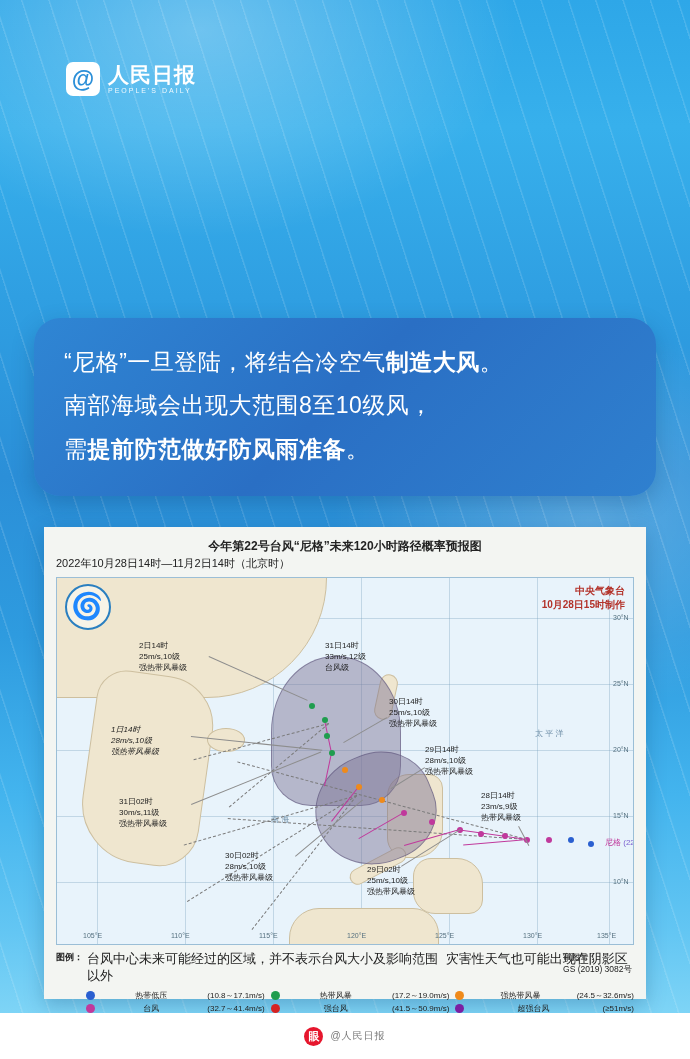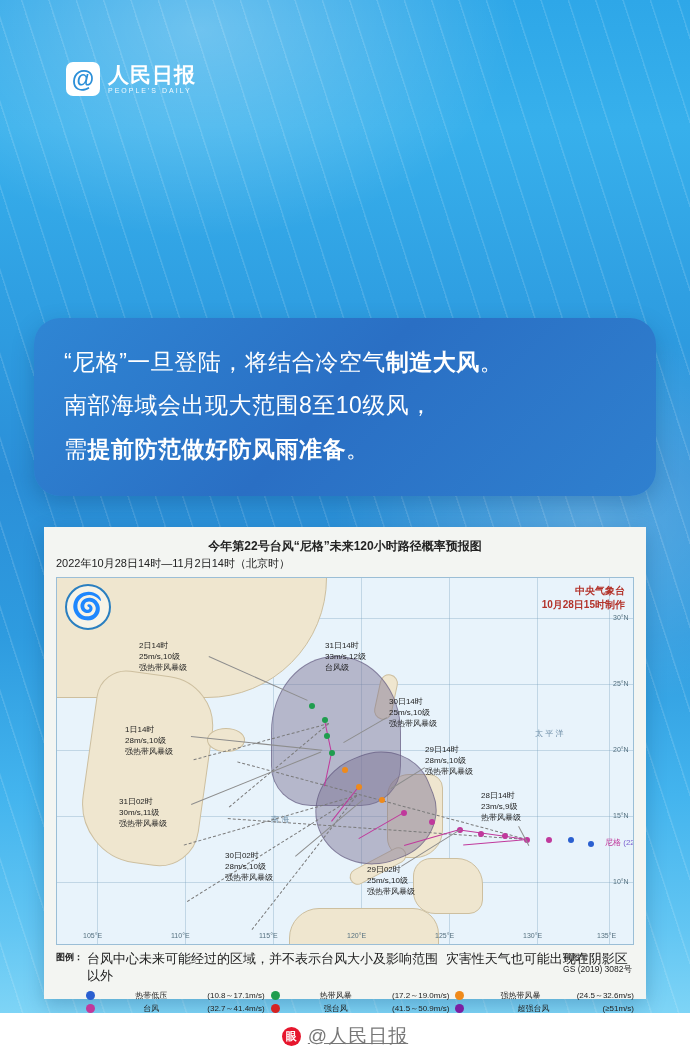--- a/index.html
+++ b/index.html
@@ -183,21 +183,21 @@
     position: absolute; left: 0; right: 0; bottom: 0; height: 46px;
     background: #ffffff;
     display: flex; align-items: center; justify-content: center; gap: 7px;
   }
   .weibo-eye {
     width: 19px; height: 19px; border-radius: 50%;
     background: #e6162d; color: #fff;
     display: flex; align-items: center; justify-content: center;
     font-size: 11px; font-weight: bold;
   }
-  .footer-text { color: #777; font-size: 19px; letter-spacing: 1px; text-decoration: underline; }
+  .footer-text { color: #777; font-size: 10px; letter-spacing: 1px; }
 </style>
 </head>
 <body>
 
 <div class="poster">
   <div class="rain"></div>
   <div class="glow-top"></div>
   <div class="glow-mid"></div>
 
   <div class="logo">
@@ -325,21 +325,21 @@
       </div>
       <div class="anno-line" style="left:368px; top:190px; width:40px; transform:rotate(148deg);"></div>
 
       <div class="anno" style="left:424px; top:212px;">
         <div>28日14时</div>
         <div>23m/s,9级</div>
         <div>热带风暴级</div>
       </div>
       <div class="anno-line" style="left:462px; top:248px; width:22px; transform:rotate(62deg);"></div>
 
-      <div class="anno" style="left:68px; top:146px;">
+      <div class="anno" style="left:54px; top:146px;font-style:italic;">
         <div>1日14时</div>
         <div>28m/s,10级</div>
         <div>强热带风暴级</div>
       </div>
       <div class="anno-line" style="left:134px; top:158px; width:132px; transform:rotate(6deg);"></div>
 
       <div class="anno" style="left:62px; top:218px;">
         <div>31日02时</div>
         <div>30m/s,11级</div>
         <div>强热带风暴级</div>

